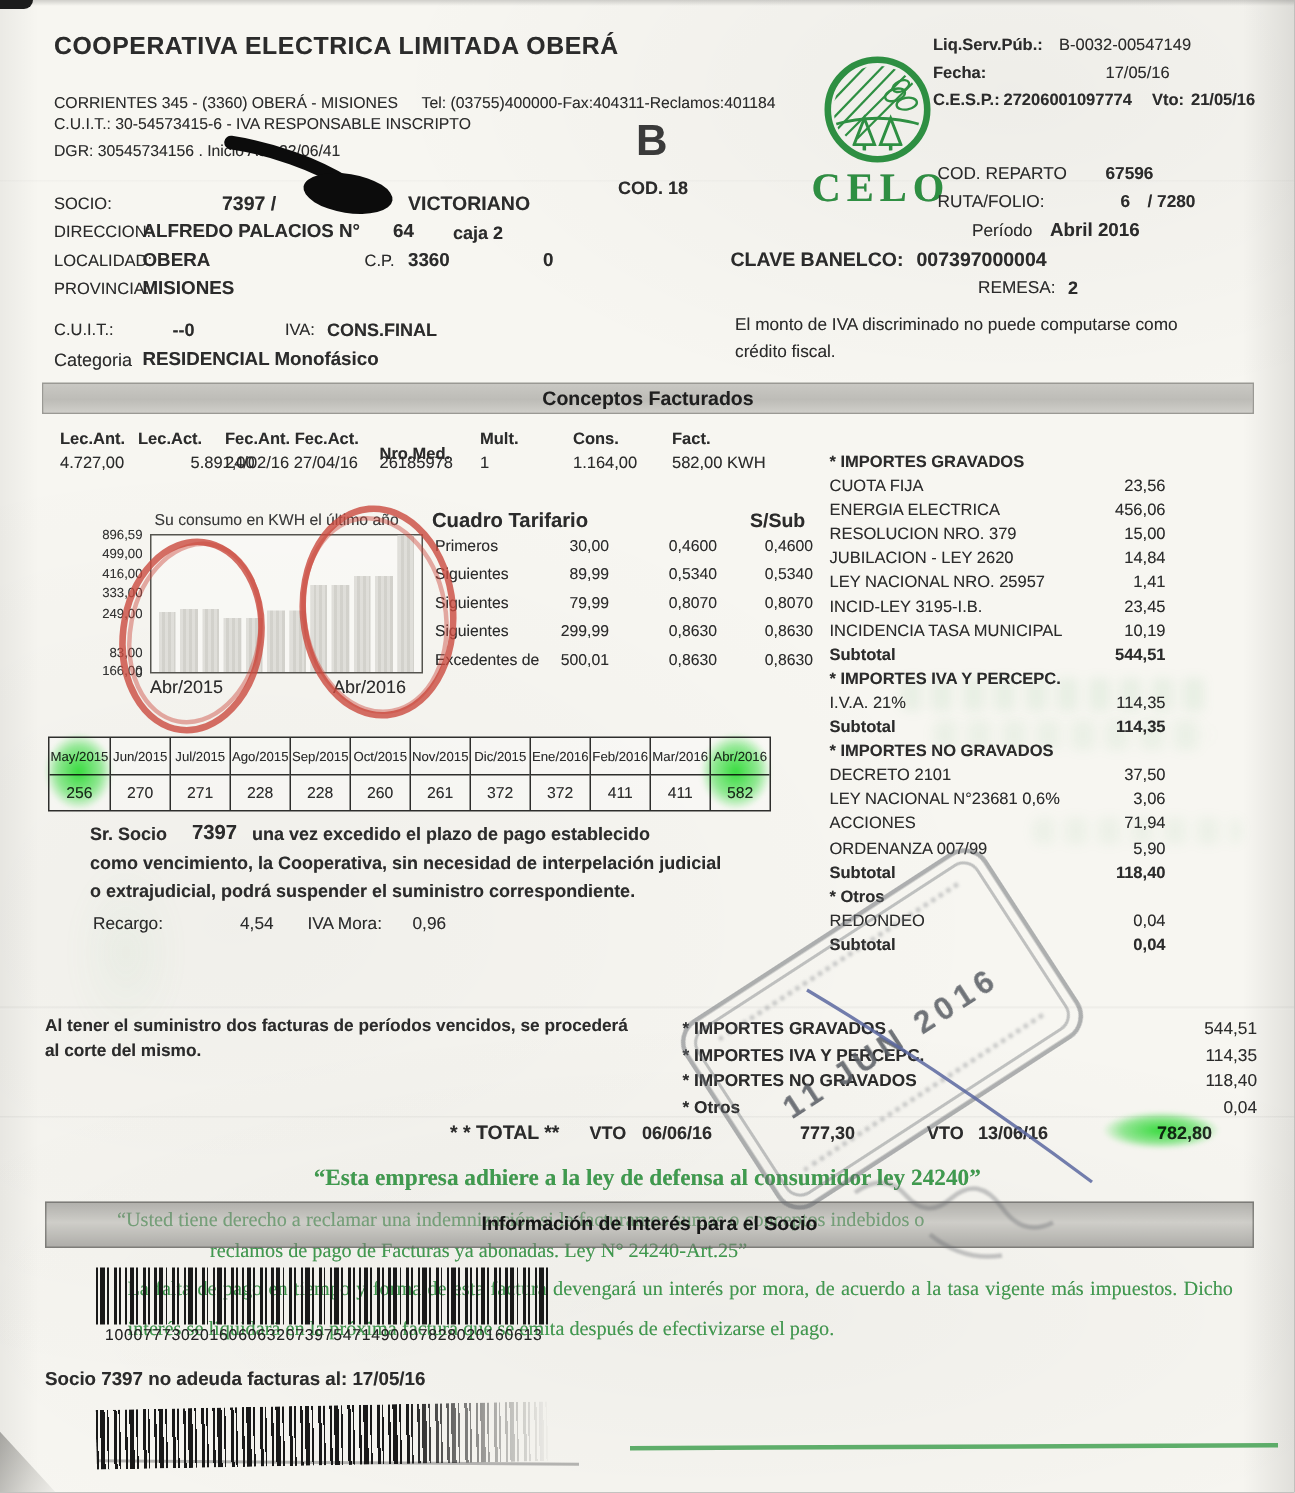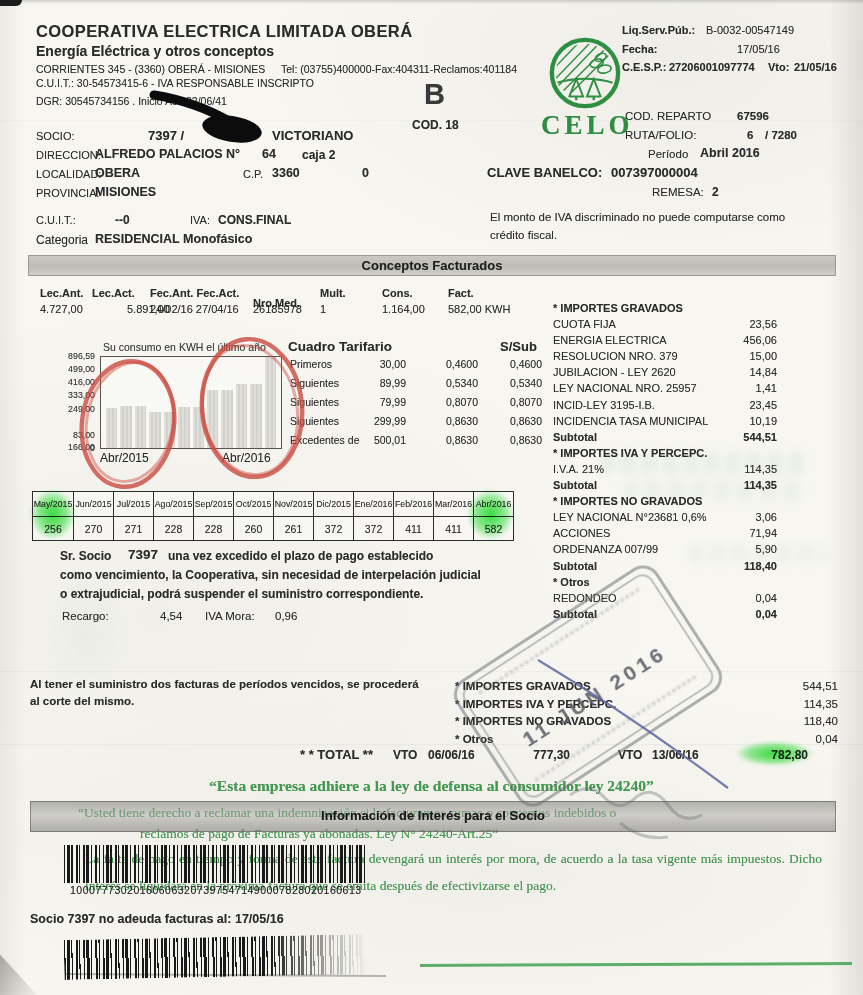--- a/index.html
+++ b/index.html
@@ -74,21 +74,20 @@
   <div class="crease" style="top:671px"></div>
   <div class="crease" style="top:744px"></div>
   <div class="crease" style="top:120px;opacity:.25"></div>
   <div class="smudge" style="left:600px;top:452px;width:210px;height:22px;background:repeating-linear-gradient(90deg,rgba(110,180,120,.20) 0 14px,transparent 14px 21px)"></div>
   <div class="smudge" style="left:622px;top:480px;width:185px;height:20px;background:repeating-linear-gradient(90deg,rgba(110,180,120,.16) 0 16px,transparent 16px 23px)"></div>
   <div class="smudge" style="left:688px;top:545px;width:140px;height:18px;background:repeating-linear-gradient(90deg,rgba(110,180,120,.14) 0 15px,transparent 15px 22px)"></div>
   <div class="smudge" style="left:44px;top:570px;width:80px;height:130px;background:radial-gradient(closest-side,rgba(120,185,130,.12),transparent)"></div>
   <div class="curl abs"></div>
 
   <div class="abs b" style="left:36px;top:22px;font-size:16.5px;letter-spacing:.4px">COOPERATIVA ELECTRICA LIMITADA OBERÁ</div>
-  <div class="abs b" style="left:36px;top:43px;font-size:14px">Energía Eléctrica y otros conceptos</div>
   <div class="abs f10" style="left:36px;top:63px">CORRIENTES 345 - (3360) OBERÁ - MISIONES</div>
   <div class="abs f10" style="left:281px;top:63px">Tel: (03755)400000-Fax:404311-Reclamos:401184</div>
   <div class="abs f10" style="left:36px;top:77px">C.U.I.T.: 30-54573415-6 - IVA RESPONSABLE INSCRIPTO</div>
   <div class="abs f10" style="left:36px;top:95px">DGR: 30545734156 . Inicio Act: 22/06/41</div>
   <div class="abs b" style="left:424px;top:78px;font-size:29px;color:#3a3a3a">B</div>
   <div class="abs b f12" style="left:412px;top:118px">COD. 18</div>
 
   <svg class="abs" style="left:546px;top:34px" width="78" height="78" viewBox="0 0 80 80">
     <defs>
         <clipPath id="cp">
@@ -297,20 +296,24 @@
       <div class="chg-row">
         <div>I.V.A. 21%</div>
         <div>114,35</div>
       </div>
       <div class="chg-row chg-sub">
         <div>Subtotal</div>
         <div>114,35</div>
       </div>
       <div class="chg-title">* IMPORTES NO GRAVADOS</div>
       <div class="chg-row">
+        <div>DECRETO 2101</div>
+        <div>37,50</div>
+      </div>
+      <div class="chg-row">
         <div>LEY NACIONAL N°23681 0,6%</div>
         <div>3,06</div>
       </div>
       <div class="chg-row">
         <div>ACCIONES</div>
         <div>71,94</div>
       </div>
       <div class="chg-row">
         <div>ORDENANZA 007/99</div>
         <div>5,90</div>

